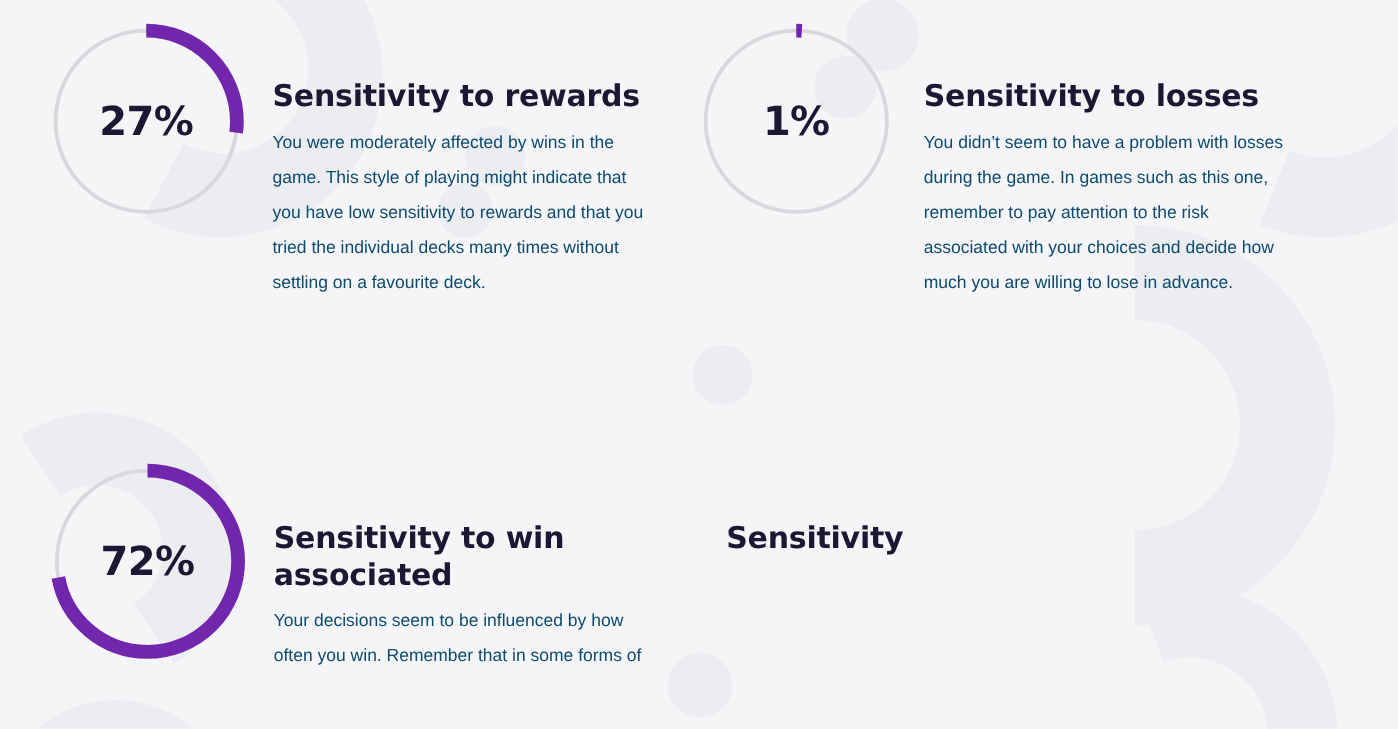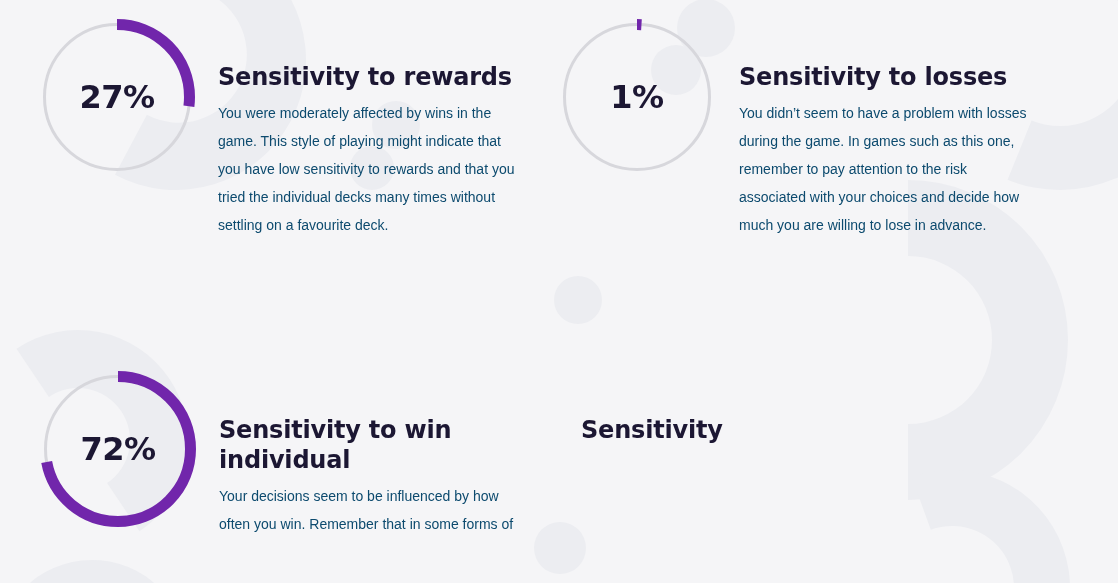--- a/index.html
+++ b/index.html
@@ -169,21 +169,21 @@
 
   <section class="metric-card card-2">
     <div class="gauge">
       <svg width="158" height="158" viewBox="0 0 158 158" aria-hidden="true">
         <circle class="gauge-track" cx="79" cy="79" r="72.5" stroke="#d7d7dc"></circle>
         <circle class="gauge-value" cx="79" cy="79" r="72.5" stroke="#7126ab" stroke-dasharray="327.9822730347744 127.54866173574561" stroke-dashoffset="0"></circle>
       </svg>
       <div class="gauge-label">72%</div>
     </div>
     <div class="metric-text">
-      <h2 class="metric-title">Sensitivity to win individual</h2>
+      <h2 class="metric-title">Sensitivity to win associated</h2>
       <p class="metric-desc">Your decisions seem to be influenced by how often you win. Remember that in some forms of</p>
     </div>
   </section>
 
   <section class="metric-card card-3">
     <div class="metric-text">
       <h2 class="metric-title">Sensitivity</h2>
     </div>
   </section>
 

